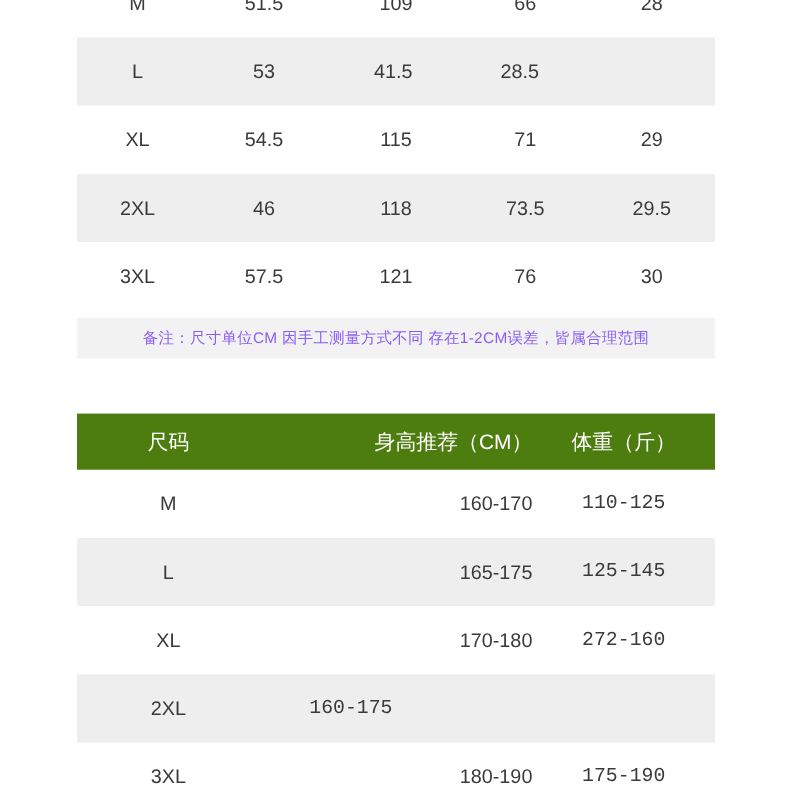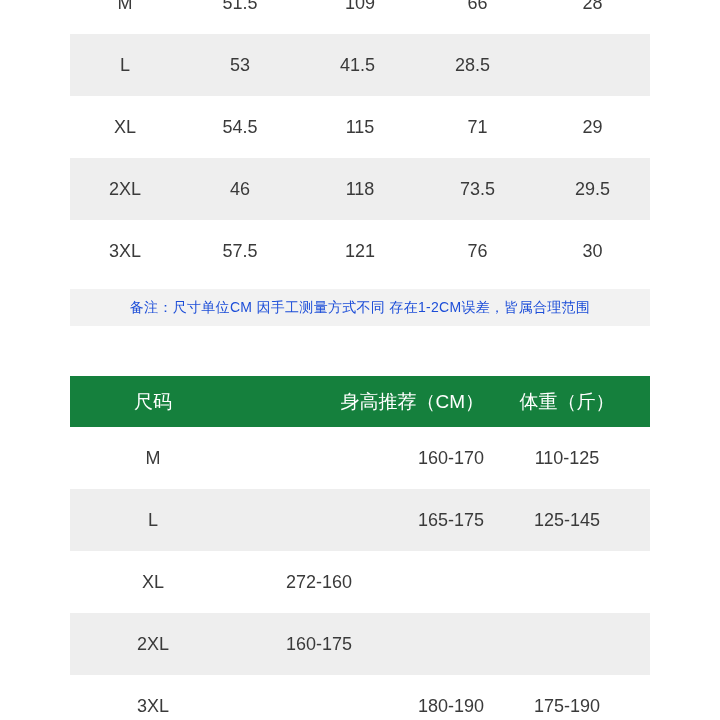--- a/index.html
+++ b/index.html
@@ -47,52 +47,52 @@
     position: absolute;
     left: 70px;
     top: 289px;
     width: 580px;
     height: 37px;
     background: #f2f2f2;
     display: flex;
     align-items: center;
     justify-content: center;
     font-size: 14px;
-    color: #1d4ed8;
+    color: #8b5cf6;
     letter-spacing: 0.3px;
   }
 
   
   .table2 {
     position: absolute;
     left: 70px;
     top: 376px;
     width: 580px;
   }
   .t2-head {
     display: flex;
     align-items: center;
     height: 51px;
-    background: #15803d;
+    background: #4d7c0f;
     font-size: 19px;
     color: #ffffff;
   }
   .t2-row {
     display: flex;
     align-items: center;
     height: 62px;
     font-size: 18px;
     color: #3a3a3a;
   }
   .t2-row.shade {
     background: #eeeeee;
   }
   .t2-c0 { width: 166px; text-align: center; }
   .t2-c1 { width: 248px; text-align: right; }
-  .t2-c2 { width: 166px; text-align: center; }
+  .t2-c2 { width: 166px; text-align: center; font-family: Liberation Mono, monospace; }
 </style>
 </head>
 <body>
 
 <div class="page">
 
   <div class="table1">
 
     <div class="t1-row">
       <div class="t1-c0">M</div>
@@ -152,20 +152,21 @@
     </div>
 
     <div class="t2-row shade">
       <div class="t2-c0">L</div>
       <div class="t2-c1">165-175</div>
       <div class="t2-c2">125-145</div>
     </div>
 
     <div class="t2-row">
       <div class="t2-c0">XL</div>
+      <div class="t2-c1">170-180</div>
       <div class="t2-c2">272-160</div>
     </div>
 
     <div class="t2-row shade">
       <div class="t2-c0">2XL</div>
       <div class="t2-c2">160-175</div>
     </div>
 
     <div class="t2-row">
       <div class="t2-c0">3XL</div>

